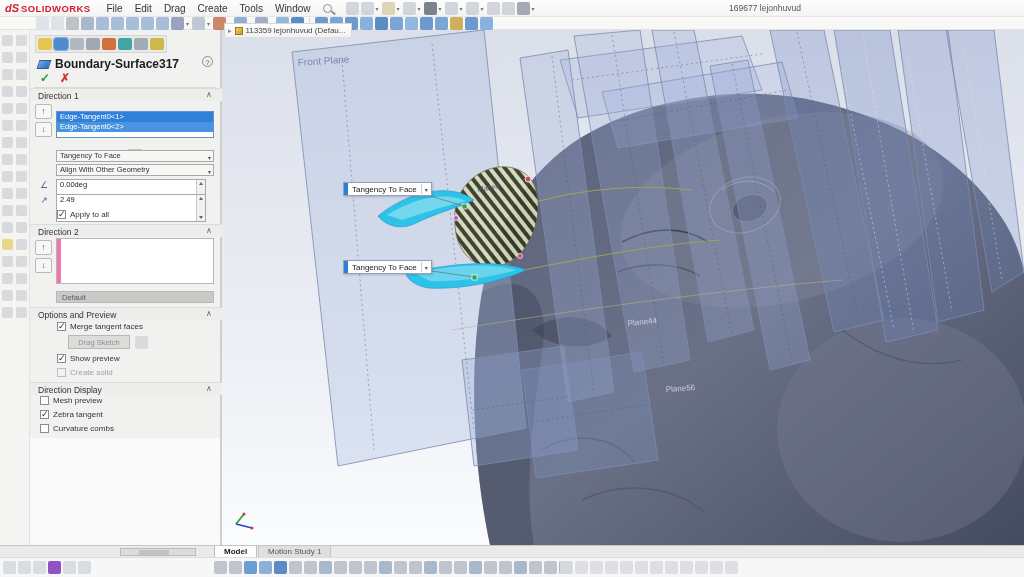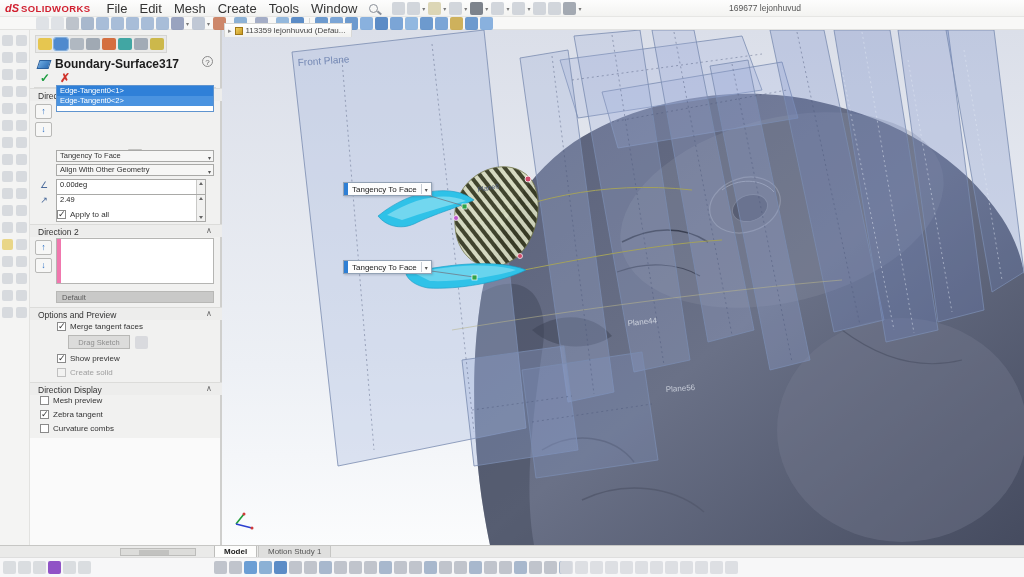--- a/index.html
+++ b/index.html
@@ -4,21 +4,21 @@
 <style>
   * { margin:0; padding:0; box-sizing:border-box; }
   html,body { width:1024px; height:577px; overflow:hidden; }
   body { font-family:"Liberation Sans", sans-serif; font-size:9px; color:#333; background:#fff; position:relative; }
   .abs { position:absolute; }
 
   
   #menubar { left:0; top:0; width:1024px; height:17px; background:linear-gradient(#fdfdfd,#f3f3f1); border-bottom:1px solid #e6e6e4; display:flex; align-items:center; }
   .swmark { color:#d11f2f; font-weight:bold; font-style:italic; font-size:11px; margin:0 2px 0 5px; }
   .swbrand { color:#d11f2f; font-weight:bold; font-size:9.5px; letter-spacing:.4px; margin-right:10px; }
-  .menu-item { padding:2px 6px; font-size:13px; color:#333; }
+  .menu-item { padding:2px 6px; font-size:10px; color:#333; }
   .pin { width:9px; height:9px; border:1.5px solid #8a8f98; border-radius:50%; margin:0 6px; position:relative; }
   .pin::after { content:""; position:absolute; left:7px; top:7px; width:5px; height:1.5px; background:#8a8f98; transform:rotate(40deg); }
   #std-icons { display:flex; gap:2px; align-items:center; margin-left:8px; }
   #win-title { position:absolute; left:660px; top:0; width:210px; height:16px; text-align:center; line-height:16px; font-size:8.5px; color:#555; }
 
   #viewbar { left:0; top:17px; width:1024px; height:13px; background:#f8f8f7; border-bottom:1px solid #e2e2e0; display:flex; align-items:center; }
   #viewbar .grp { display:flex; gap:2px; align-items:center; }
   .vsep { width:1px; height:11px; background:#d8d8d6; margin:0 5px; }
 
   .tbico { width:13px; height:13px; border-radius:2px; display:inline-block; font-size:9px; line-height:13px; text-align:center; background:#c9ccd2; opacity:.9; flex:0 0 auto; }
@@ -97,21 +97,21 @@
   .svg-label { font-family:"Liberation Sans", sans-serif; }
 </style>
 </head>
 <body>
 
 <div class="abs" id="menubar">
   <span class="swmark">dS</span>
   <span class="swbrand">SOLIDWORKS</span>
   <span class="menu-item">File</span>
   <span class="menu-item">Edit</span>
-  <span class="menu-item">Mesh</span>
+  <span class="menu-item">Drag</span>
   <span class="menu-item">Create</span>
   <span class="menu-item">Tools</span>
   <span class="menu-item">Window</span>
   <span class="pin"></span>
   <span id="std-icons">
       <span class="tbico" style="background: rgb(205, 209, 216);"></span>
       <span class="tbico" style="background: rgb(205, 209, 216);"></span>
       <span class="ddarr">▾</span>
       <span class="tbico" style="background: rgb(216, 210, 174);"></span>
       <span class="ddarr">▾</span>
@@ -234,21 +234,21 @@
   <span class="okx" id="pm-ok">✓</span>
   <span class="okx" id="pm-cancel">✗</span>
   <div class="pm-sep"></div>
 
   <div class="sec-hdr" style="top:58px">
     <span class="sec-label">Direction 1</span>
     <span class="chev">∧</span>
   </div>
   <div class="updn" style="top:74px">↑</div>
   <div class="updn" style="top:92px">↓</div>
-  <div class="pm-list" style="top:55px;height:27px">
+  <div class="pm-list" style="top:81px;height:27px">
     <div class="row sel1">Edge-Tangent0&lt;1&gt;</div>
     <div class="row sel2">Edge-Tangent0&lt;2&gt;</div>
   </div>
   <div class="grip" style="top:113px"><i></i></div>
 
   <div class="combo" style="top:120px">
     <span>Tangency To Face</span>
     <span class="carrow">▾</span>
   </div>
   <div class="combo" style="top:134px">

